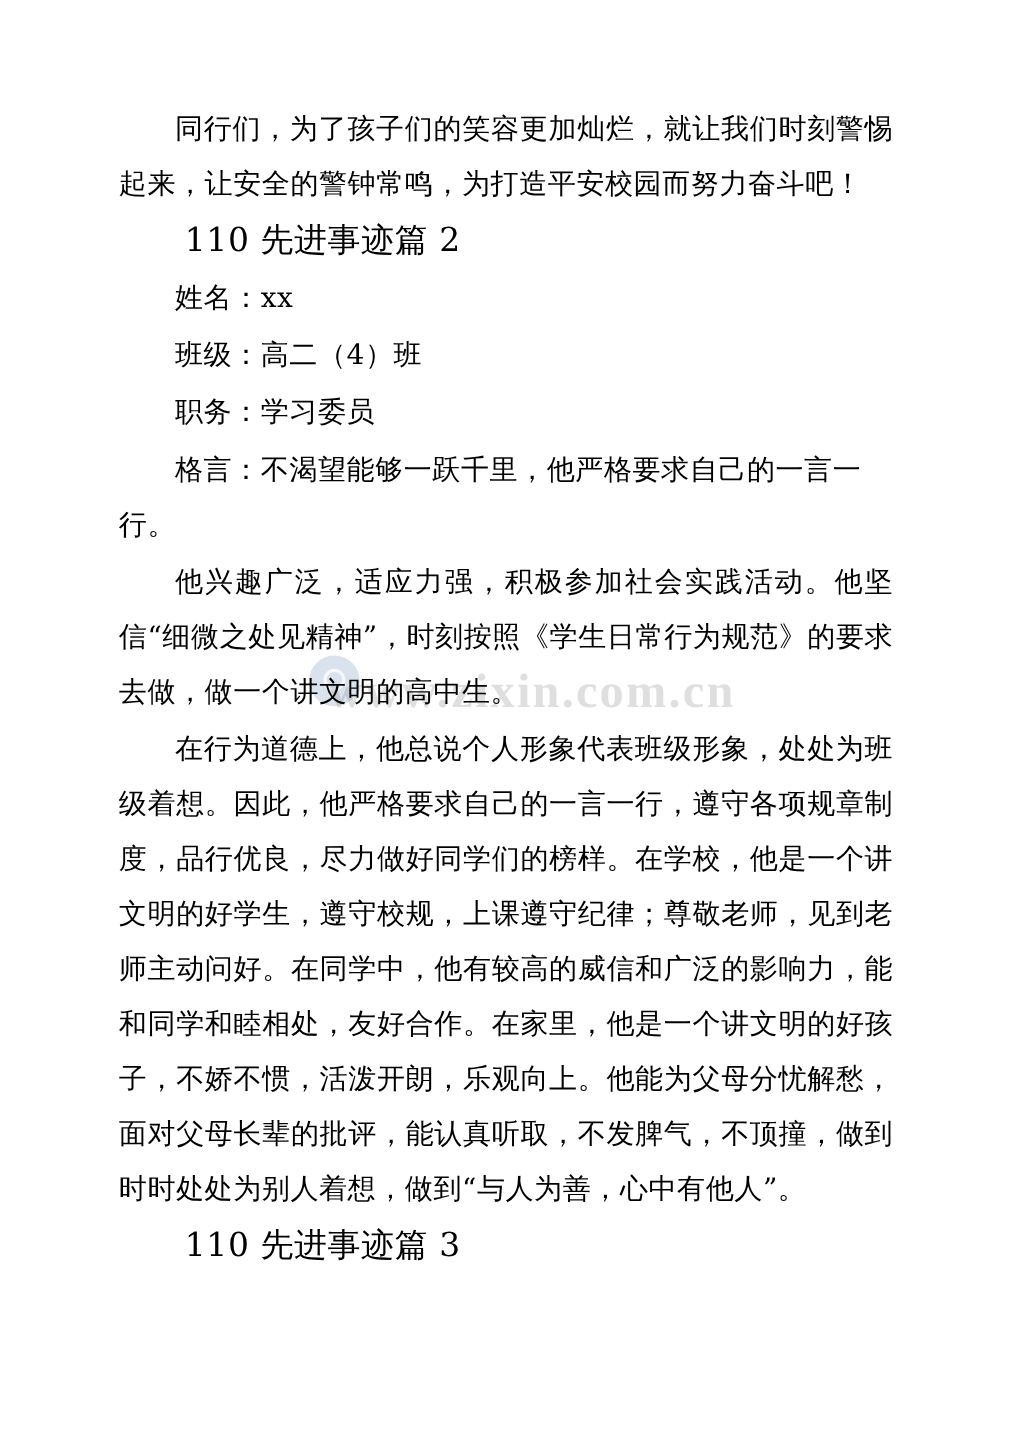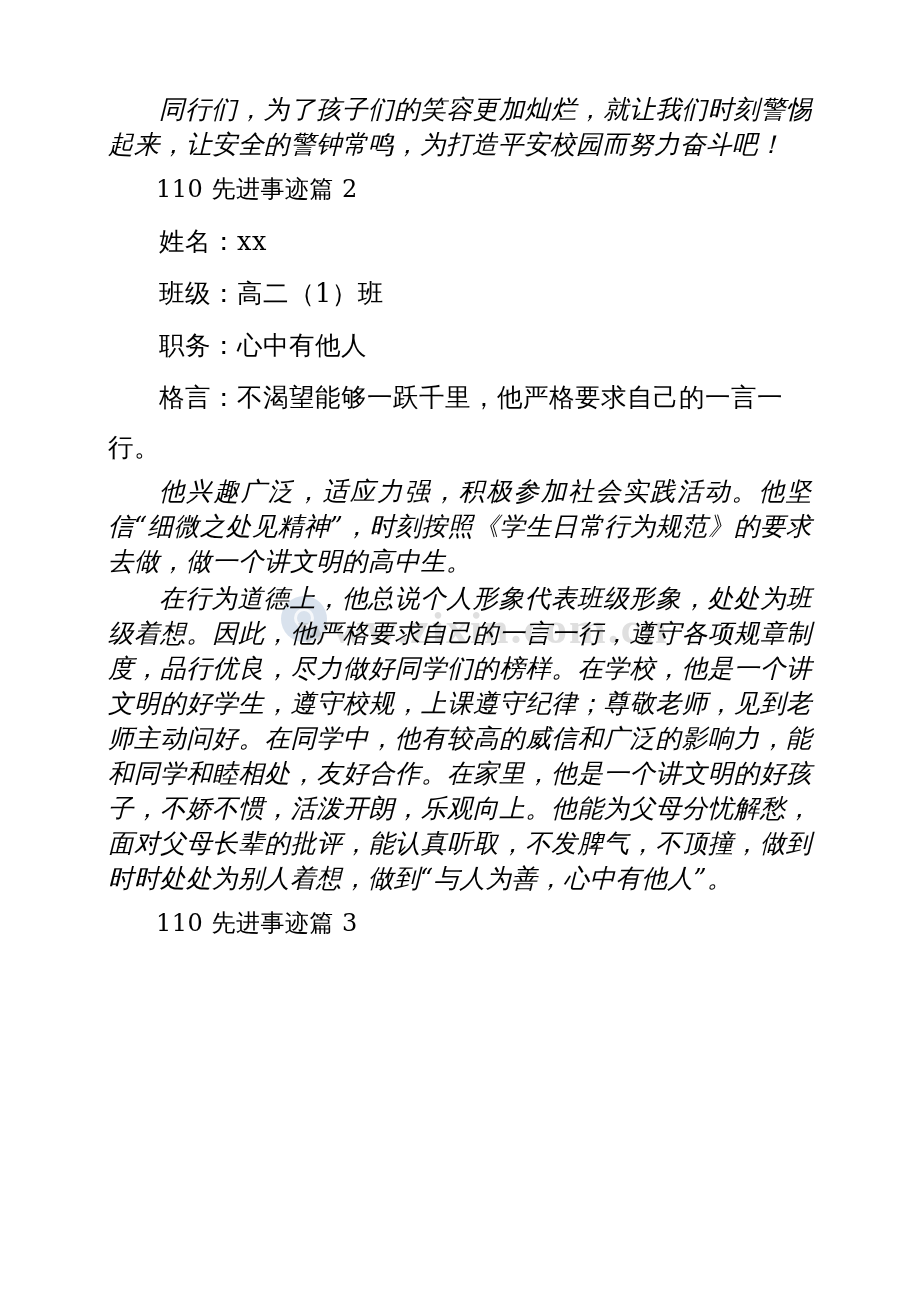--- a/index.html
+++ b/index.html
@@ -22,32 +22,31 @@
     box-sizing: border-box;
     padding: 92px 108px 60px 108px;
   }
   .doc-body {
     position: relative;
     z-index: 2;
   }
   p.para {
     margin: 0 0 2px 0;
     font-size: 25.5px;
-    line-height: 35px;
+    line-height: 50px;
     text-align: justify;
     text-justify: inter-ideograph;
     letter-spacing: 0.5px;
-    font-style: italic;
   }
   p.indent {
     text-indent: 2em;
   }
   p.heading {
     margin: 0 0 2px 0;
-    font-size: 24px;
+    font-size: 30px;
     line-height: 50px;
     text-indent: 2em;
     letter-spacing: 0.5px;
   }
   p.field {
     margin: 0 13px 2px 0;
     font-size: 25.5px;
     line-height: 50px;
     text-indent: 2em;
     letter-spacing: 0.5px;
@@ -102,21 +101,21 @@
 
   <div class="watermark">
     <div class="wm-badge"></div>
     <div class="wm-text">www.zixin.com.cn</div>
   </div>
 
   <div class="doc-body">
     <p class="para indent">同行们，为了孩子们的笑容更加灿烂，就让我们时刻警惕起来，让安全的警钟常鸣，为打造平安校园而努力奋斗吧！</p>
     <p class="heading">110 先进事迹篇 2</p>
     <p class="field">姓名：xx</p>
-    <p class="field">班级：高二（1）班</p>
-    <p class="field">职务：心中有他人</p>
+    <p class="field">班级：高二（4）班</p>
+    <p class="field">职务：学习委员</p>
     <p class="field">格言：不渴望能够一跃千里，他严格要求自己的一言一行。</p>
     <p class="para indent">他兴趣广泛，适应力强，积极参加社会实践活动。他坚信“细微之处见精神”，时刻按照《学生日常行为规范》的要求去做，做一个讲文明的高中生。</p>
     <p class="para indent">在行为道德上，他总说个人形象代表班级形象，处处为班级着想。因此，他严格要求自己的一言一行，遵守各项规章制度，品行优良，尽力做好同学们的榜样。在学校，他是一个讲文明的好学生，遵守校规，上课遵守纪律；尊敬老师，见到老师主动问好。在同学中，他有较高的威信和广泛的影响力，能和同学和睦相处，友好合作。在家里，他是一个讲文明的好孩子，不娇不惯，活泼开朗，乐观向上。他能为父母分忧解愁，面对父母长辈的批评，能认真听取，不发脾气，不顶撞，做到时时处处为别人着想，做到“与人为善，心中有他人”。</p>
     <p class="heading">110 先进事迹篇 3</p>
   </div>
 
 </div>
 
 </body></html>

